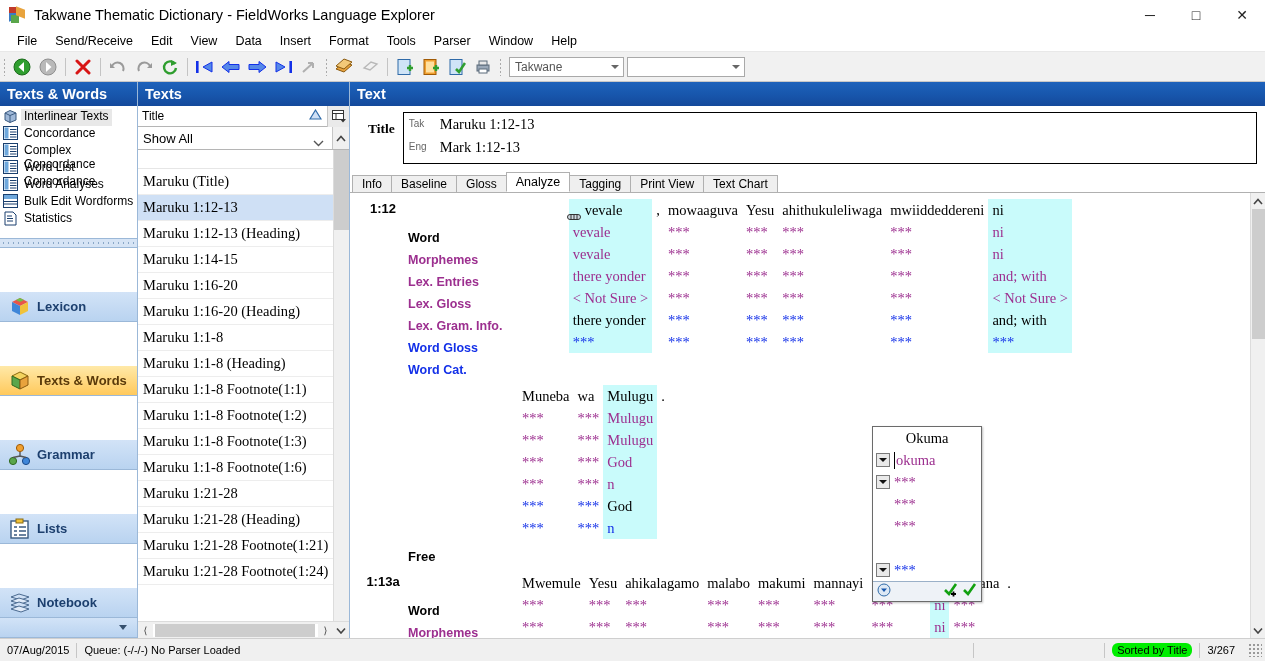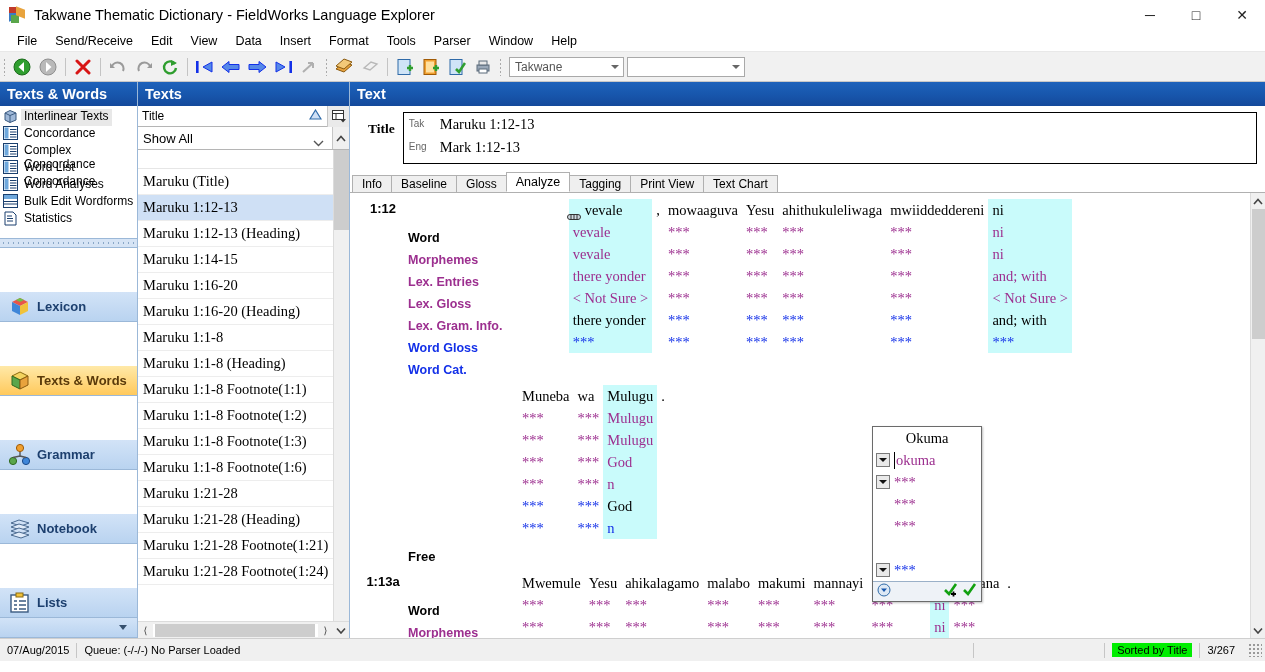--- a/index.html
+++ b/index.html
@@ -264,21 +264,21 @@
   .right-vscroll .thumb2 { width: 13px; height: 130px; background: #cdcdcd; }
   .right-vscroll .track2 { flex:1; width: 13px; }
 
   
   .statusbar {
     height: 23px; background: #f0f0f0; border-top: 1px solid #cfcfcf;
     display: flex; align-items: center; font-size: 11px; color: #000;
   }
   .sb-cell { padding: 0 7px; height: 23px; display: flex; align-items: center; }
   .sb-div { width: 1px; height: 15px; background: #c6c6c6; }
-  .sb-green { background: #00ee00; padding: 1px 5px; }
+  .sb-green { background: #00ee00; padding: 1px 5px; border-radius: 6px; }
   .sb-grip { width: 14px; height: 14px; margin-left: 6px; margin-right: 3px;
     background-image: radial-gradient(circle, #999 1px, transparent 1px);
     background-size: 4px 4px; }
 </style>
 </head>
 <body>
 
 <div id="app">
 
   <div class="titlebar">
@@ -511,34 +511,34 @@
               <span class="area-icon"><svg width="24" height="24" viewBox="0 0 24 24">
                   <circle cx="12" cy="5" r="3.6" fill="#f0a030" stroke="#a05a05"></circle>
                   <circle cx="5" cy="18" r="3.6" fill="#5aa64b" stroke="#2f6a20"></circle>
                   <circle cx="18" cy="18" r="3.6" fill="#3f86d8" stroke="#1a4a8a"></circle>
                   <path d="M12 9 L12 13 M12 13 L5 14.5 M12 13 L18 14.5" stroke="#555" stroke-width="1.4" fill="none"></path>
                 </svg></span>
               <span>Grammar</span>
             </div>
             <div class="area-item">
               <span class="area-icon"><svg width="24" height="24" viewBox="0 0 24 24">
+                  <rect x="3" y="4" width="17" height="17" fill="#fff" stroke="#3a5a80" stroke-width="1.4"></rect>
+                  <rect x="8" y="2" width="7" height="4" fill="#f0c23a" stroke="#8a6a10"></rect>
+                  <path d="M6 10 h3 M11 10 h7 M6 14 h3 M11 14 h7 M6 18 h3 M11 18 h7" stroke="#3a5a80" stroke-width="1.3"></path>
+                </svg></span>
+              <span>Lists</span>
+            </div>
+            <div class="area-item">
+              <span class="area-icon"><svg width="24" height="24" viewBox="0 0 24 24">
                   <path d="M3 6 L11 3 L21 6 L13 9 Z" fill="#cfe0f5" stroke="#4a6a90"></path>
                   <path d="M3 10 L11 7 L21 10 L13 13 Z" fill="#dfeaf8" stroke="#4a6a90"></path>
                   <path d="M3 14 L11 11 L21 14 L13 17 Z" fill="#cfe0f5" stroke="#4a6a90"></path>
                   <path d="M3 18 L11 15 L21 18 L13 21 Z" fill="#dfeaf8" stroke="#4a6a90"></path>
                 </svg></span>
               <span>Notebook</span>
-            </div>
-            <div class="area-item">
-              <span class="area-icon"><svg width="24" height="24" viewBox="0 0 24 24">
-                  <rect x="3" y="4" width="17" height="17" fill="#fff" stroke="#3a5a80" stroke-width="1.4"></rect>
-                  <rect x="8" y="2" width="7" height="4" fill="#f0c23a" stroke="#8a6a10"></rect>
-                  <path d="M6 10 h3 M11 10 h7 M6 14 h3 M11 14 h7 M6 18 h3 M11 18 h7" stroke="#3a5a80" stroke-width="1.3"></path>
-                </svg></span>
-              <span>Lists</span>
             </div>
           </div>
         <div class="area-more">
           <span class="dn"></span>
         </div>
       </div>
     </div>
 
     <div class="midpane">
       <div class="pane-header">Texts</div>

